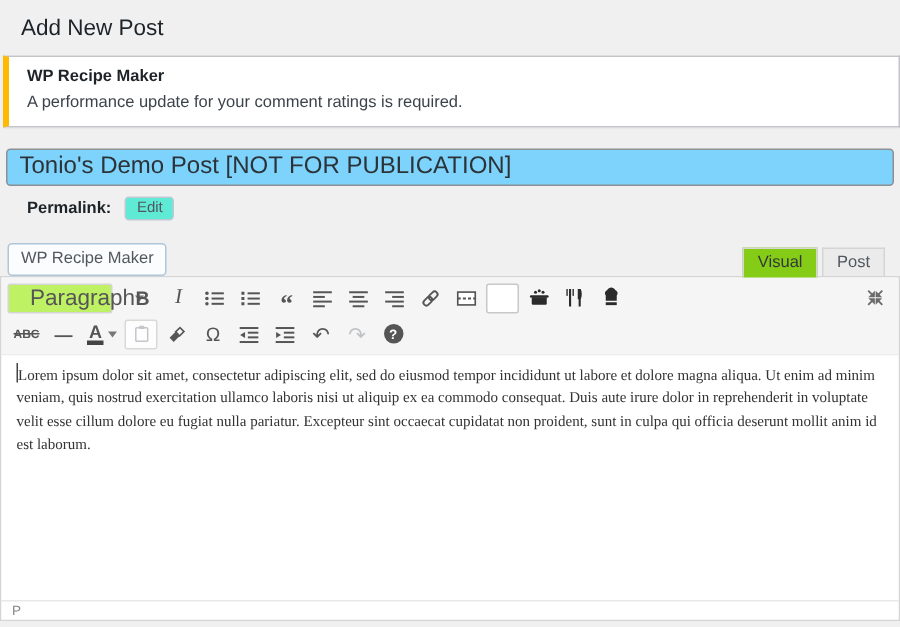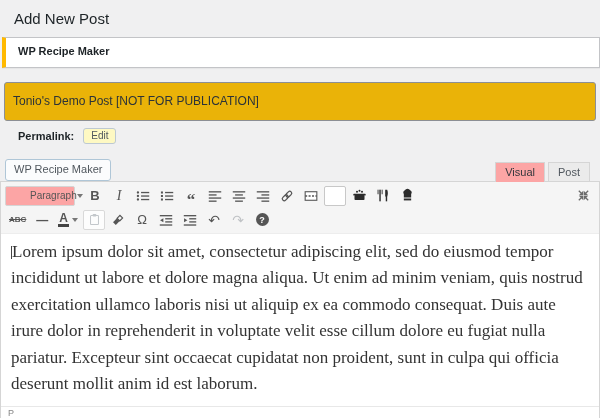--- a/index.html
+++ b/index.html
@@ -25,50 +25,50 @@
     box-shadow:0 1px 1px rgba(0,0,0,.04);
     padding:4px 12px 6px;
   }
   .notice p { margin:2px 0; font-size:11px; line-height:1.35; }
   .notice .notice-title { font-weight:bold; color:#1d2327; }
   a.link { color:#2271b1; text-decoration:underline; cursor:pointer; }
 
   
   .title-input {
     display:block; width:calc(100% - 8px); margin:0 4px 7px;
-    height:39px; padding:0 8px;
-    font-size:12px; font-family:"Liberation Sans", sans-serif; color:#2c3338;
-    border:1px solid #8c8f94; border-radius:3px; background:#eab308;
+    height:25px; padding:0 8px;
+    font-size:16px; font-family:"Liberation Sans", sans-serif; color:#2c3338;
+    border:1px solid #8c8f94; border-radius:3px; background:#7dd3fc;
   }
 
   
   .permalink { margin:0 18px 14px; font-size:11px; color:#1d2327; display:flex; align-items:center; }
   .permalink .plabel { font-weight:bold; margin-right:4px; }
   .permalink a { color:#2271b1; text-decoration:underline; }
   .permalink .slug { font-weight:bold; }
   .edit-slug-btn {
     margin-left:5px; font-size:10px; padding:1px 7px 2px;
-    background:#fef9c3; color:#50575e;
+    background:#5eead4; color:#50575e;
     border:1px solid #bdc9d3; border-radius:3px; cursor:pointer;
     font-family:"Liberation Sans", sans-serif;
   }
 
   
   .media-row { display:flex; align-items:flex-end; padding:0 0 0 5px; height:23px; }
   .media-btn {
     display:inline-flex; align-items:center; gap:4px;
     background:#fbfcfd; border:1px solid #afc6d7; border-radius:3px;
     padding:2px 8px 3px; margin-right:5px; height:22px;
     font-size:11px; color:#50575e; cursor:pointer;
     font-family:"Liberation Sans", sans-serif;
   }
   .editor-tabs { margin-left:auto; display:flex; align-items:flex-end; margin-right:10px; }
   .tab { font-size:11px; padding:3px 9px 4px; cursor:pointer; color:#50575e; }
   .tab.active {
-    background:#fca5a5; border:1px solid #d5d5d5; border-bottom:none;
+    background:#84cc16; border:1px solid #d5d5d5; border-bottom:none;
     position:relative; top:1px; z-index:2; color:#33373d;
   }
   .tab.inactive { background:#ebebeb; border:1px solid #d5d5d5; border-bottom:none; margin-left:3px; position:relative; top:1px; }
 
   
   .editor-wrap { border:1px solid #d5d5d5; background:#fff; position:relative; z-index:1; }
   .toolbar { background:#f5f5f5; border-bottom:1px solid #ededed; padding:2px 4px 1px; }
   .tb-row { display:flex; align-items:center; height:24px; }
   .tbtn {
     min-width:22px; height:20px; margin:0 1px;
@@ -81,57 +81,58 @@
   .tbtn.light-framed { background:#fdfdfd; border:1px solid #d9d9d9; }
   .glyph-b { font-weight:bold; font-size:13px; }
   .glyph-i { font-style:italic; font-family:"Liberation Serif", serif; font-size:14px; }
   .glyph-quote { font-family:"Liberation Serif", serif; font-size:17px; font-weight:bold; line-height:8px; margin-top:8px; }
   .glyph-abc { font-size:8px; text-decoration:line-through; letter-spacing:0; font-weight:bold; color:#555; }
   .glyph-hr { font-size:12px; font-weight:bold; }
   .glyph-omega { font-size:13px; }
   .glyph-arrow { font-size:14px; line-height:1; }
   .disabled { color:#c0c3c6; }
   .format-select {
-    width:70px; height:20px; margin-right:8px; padding:0 4px 0 24px;
+    width:70px; height:20px; margin-right:8px; padding:0 4px 0 14px;
     display:inline-flex; align-items:center; justify-content:space-between;
-    border:1px solid #d5d5d5; border-radius:2px; background:#fca5a5;
-    font-size:10px; color:#555; cursor:pointer;
+    border:1px solid #d5d5d5; border-radius:2px; background:#bef264;
+    font-size:15px; color:#555; cursor:pointer;
   }
   .caret-down { width:0; height:0; border-left:3.5px solid transparent; border-right:3.5px solid transparent; border-top:4px solid #777; }
   .textcolor-a { font-size:12px; font-weight:bold; border-bottom:3px solid #444; line-height:11px; padding:0 1px; }
   .tc-caret { margin-left:3px; }
   .help-circle {
     width:13px; height:13px; border-radius:50%; background:#555;
     color:#fff; font-size:9px; font-weight:bold;
     display:inline-flex; align-items:center; justify-content:center;
   }
   .spacer { flex:1; }
 
   
   .content-area {
     min-height:163px; padding:5px 10px 8px; background:#fff;
-    font-family:"Liberation Serif", serif; font-size:17px; line-height:1.56; color:#333;
+    font-family:"Liberation Serif", serif; font-size:10px; line-height:1.56; color:#333;
   }
   .caret-bar { display:inline-block; width:1px; height:13px; background:#444; vertical-align:-2px; }
 
   
   .path-bar {
     border-top:1px solid #e8e8e8; background:#fff;
     padding:1px 7px 2px; font-size:9px; color:#868686; height:13px;
   }
 </style>
 </head>
 <body>
 
 <div class="page-head">
   <h1>Add New Post</h1>
 </div>
 
 <div class="notice">
   <p class="notice-title">WP Recipe Maker</p>
+  <p>A performance update for your comment ratings is required.</p>
 </div>
 
 <input class="title-input" type="text" value="Tonio's Demo Post [NOT FOR PUBLICATION]" style="">
 
 <div class="permalink">
   <span class="plabel">Permalink:</span>
   <button class="edit-slug-btn">Edit</button>
 </div>
 
 <div class="media-row">

